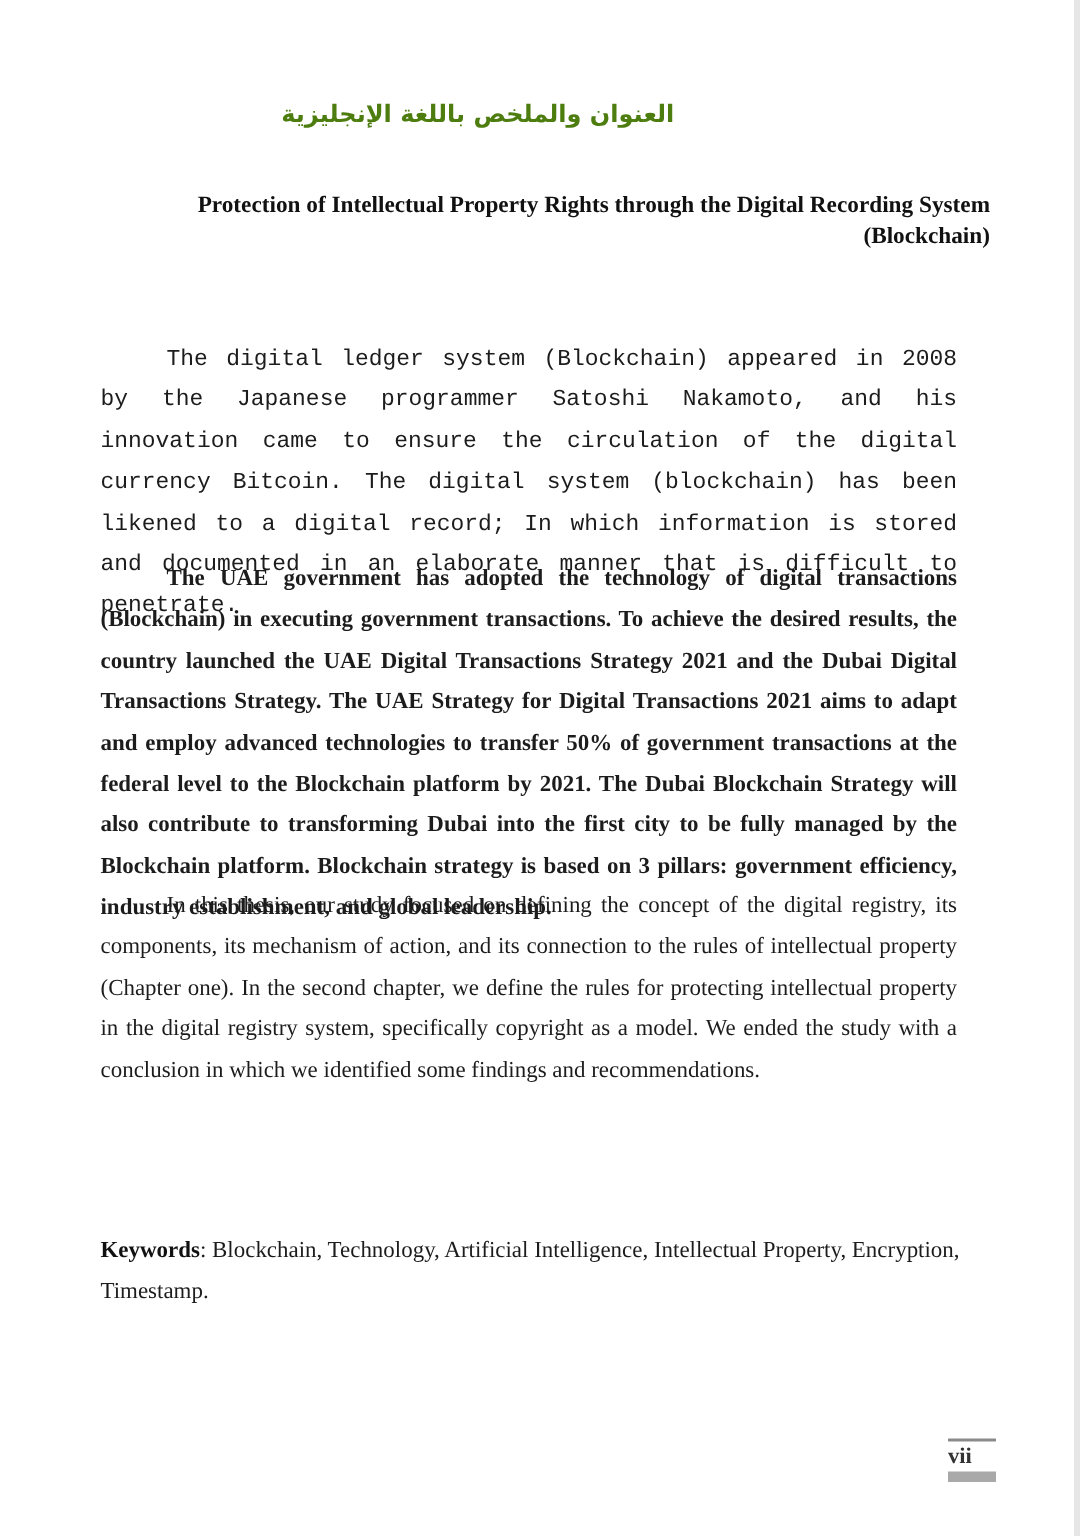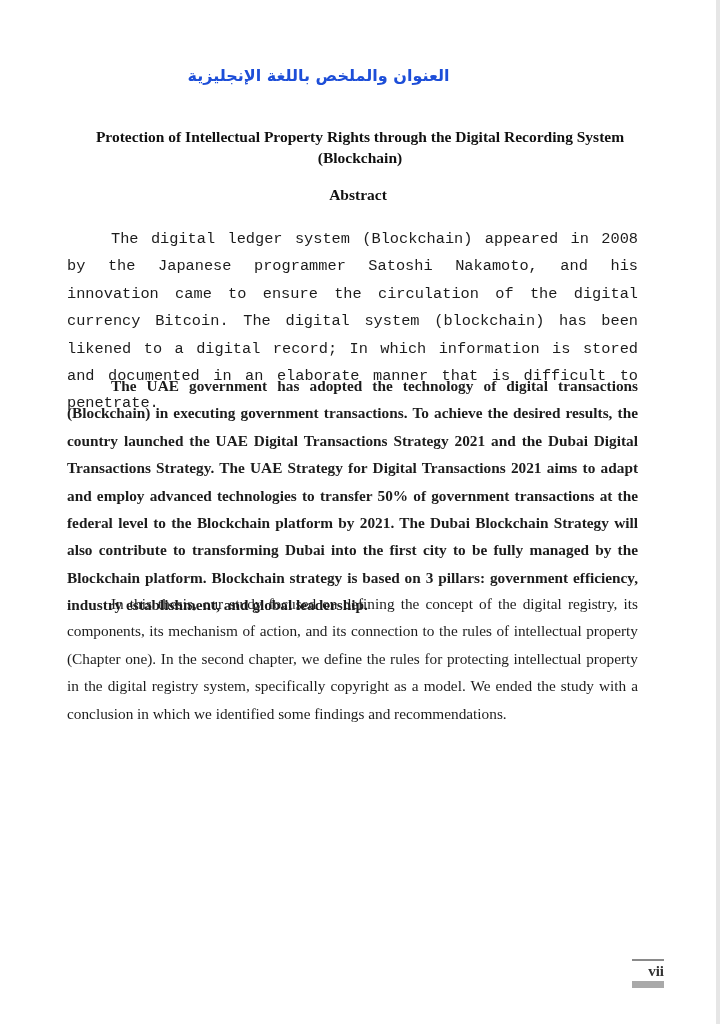--- a/index.html
+++ b/index.html
@@ -30,27 +30,27 @@
     }
     .arabic-title {
       position: absolute;
       top: 66px;
       left: 0; width: 637px;
       text-align: center;
       direction: rtl;
       font-family: "DejaVu Sans", sans-serif;
       font-weight: bold;
       font-size: 16px;
-      color: #1d4ed8;
+      color: #4d7c0f;
     }
     .en-title {
       position: absolute;
       top: 126px;
       left: 60px; width: 600px;
-      text-align: center;
+      text-align: right;
       font-weight: bold;
       font-size: 15.5px;
       line-height: 21px;
       color: #111;
     }
     .abstract-heading {
       position: absolute;
       top: 186px;
       left: 0; width: 716px;
       text-align: center;
@@ -91,47 +91,47 @@
     .pn-line {
       position: absolute;
       left: 0; top: 0;
       width: 32px; height: 2px;
       background: #8a8a8a;
     }
     .pn-text {
       position: absolute;
       left: 0; top: 4px;
       width: 32px;
-      text-align: right;
+      text-align: left;
       font-size: 15px;
       font-weight: bold;
       color: #333;
       line-height: 16px;
     }
     .pn-bar {
       position: absolute;
       left: 0; top: 22px;
       width: 32px; height: 7px;
       background: #a9a9a9;
     }
   </style>
 </head>
 <body>
 
 <div class="page">
   <div class="arabic-title">العنوان والملخص باللغة الإنجليزية</div>
 
   <div class="en-title">Protection of Intellectual Property Rights through the Digital Recording System (Blockchain)</div>
 
-  <div class="abstract-heading">Abstract</div>
 
   <p class="para p1" style="margin:0;font-family:Liberation Mono, monospace;">The digital ledger system (Blockchain) appeared in 2008 by the Japanese programmer Satoshi Nakamoto, and his innovation came to ensure the circulation of the digital currency Bitcoin. The digital system (blockchain) has been likened to a digital record; In which information is stored and documented in an elaborate manner that is difficult to penetrate.</p>
   <p class="para p2" style="margin:0;">The UAE government has adopted the technology of digital transactions (Blockchain) in executing government transactions. To achieve the desired results, the country launched the UAE Digital Transactions Strategy 2021 and the Dubai Digital Transactions Strategy. The UAE Strategy for Digital Transactions 2021 aims to adapt and employ advanced technologies to transfer 50% of government transactions at the federal level to the Blockchain platform by 2021. The Dubai Blockchain Strategy will also contribute to transforming Dubai into the first city to be fully managed by the Blockchain platform. Blockchain strategy is based on 3 pillars: government efficiency, industry establishment, and global leadership.</p>
   <p class="para p3" style="margin:0;">In this thesis, our study focused on defining the concept of the digital registry, its components, its mechanism of action, and its connection to the rules of intellectual property (Chapter one). In the second chapter, we define the rules for protecting intellectual property in the digital registry system, specifically copyright as a model. We ended the study with a conclusion in which we identified some findings and recommendations.</p>
 
+  <div class="keywords"><span class="kw-label">Keywords</span><span>: Blockchain, Technology, Artificial Intelligence, Intellectual Property, Encryption, Timestamp.</span></div>
 
   <div class="page-number-box">
     <div class="pn-line"></div>
     <div class="pn-text">vii</div>
     <div class="pn-bar"></div>
   </div>
 </div>
 <div class="right-edge"></div>
 
 </body></html>

